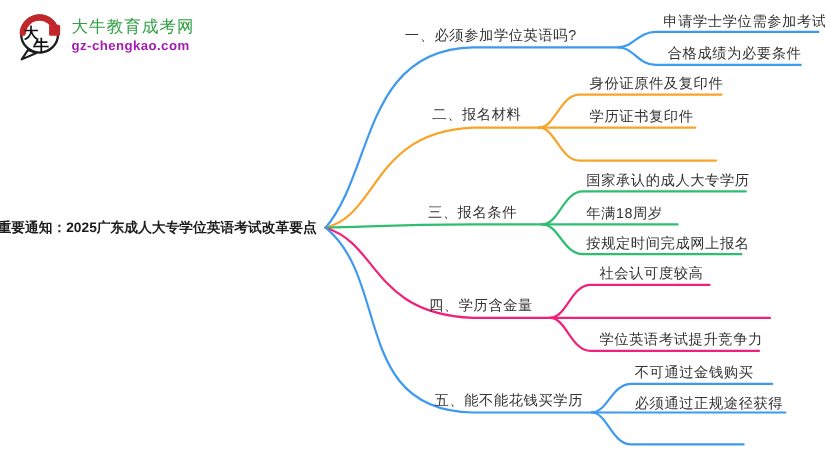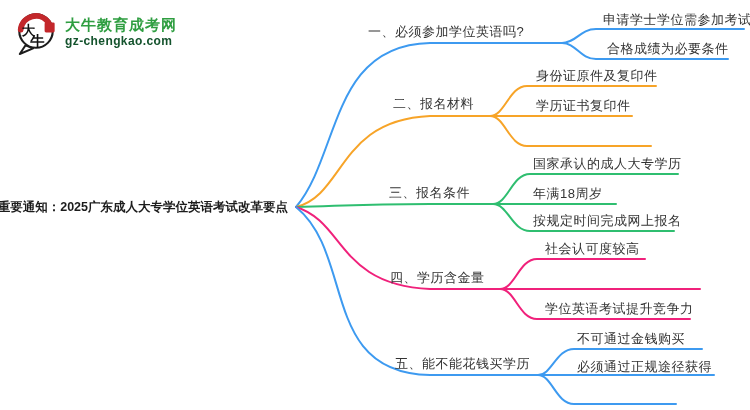--- a/index.html
+++ b/index.html
@@ -9,22 +9,22 @@
   }
   svg.edges{position:absolute;left:0;top:0;}
   .node{
     position:absolute;white-space:nowrap;font-size:13px;line-height:16px;
     color:#333333;letter-spacing:0.5px;
   }
   .root-label{
     font-size:12.5px;font-weight:700;color:#1c1c1c;text-align:right;letter-spacing:0;
   }
   .logo{position:absolute;left:14px;top:8px;display:flex;align-items:center;gap:7px;}
-  .logo-text .name{font-size:15px;font-weight:700;color:#2F9E41;letter-spacing:1px;line-height:19px;}
-  .logo-text .url{font-size:12px;font-weight:700;color:#14532d;letter-spacing:0.4px;line-height:15px;}
+  .logo-text .name{font-size:15px;font-weight:400;color:#2F9E41;letter-spacing:1px;line-height:19px;}
+  .logo-text .url{font-size:12px;font-weight:700;color:#a21caf;letter-spacing:0.4px;line-height:15px;}
 </style>
 </head>
 <body>
 
 <div class="stage">
 
   <svg class="edges" width="750" height="410" viewBox="0 0 750 410">
     <g fill="none" stroke-width="2" stroke-linecap="round" stroke="#3D9AF0">
       <path d="M296,207 C340,155 330,45 430,43 L562,43"></path>
       <path d="M562,43 C576,43 580,29 596,29 L744,29"></path>

